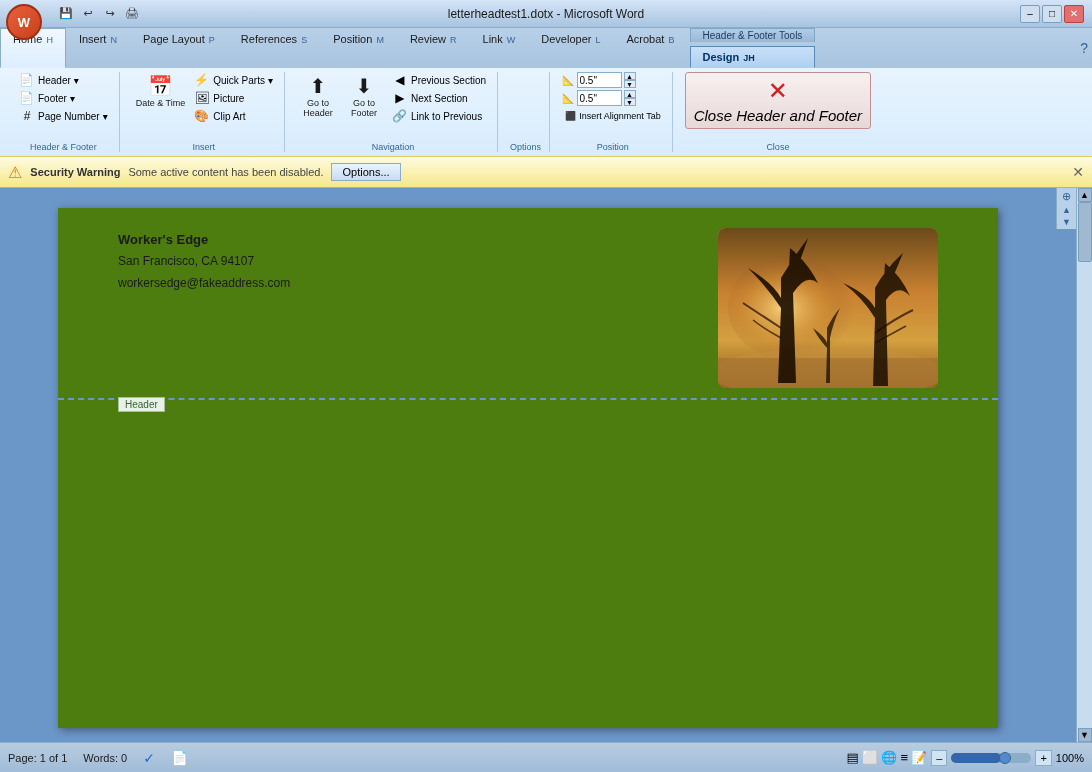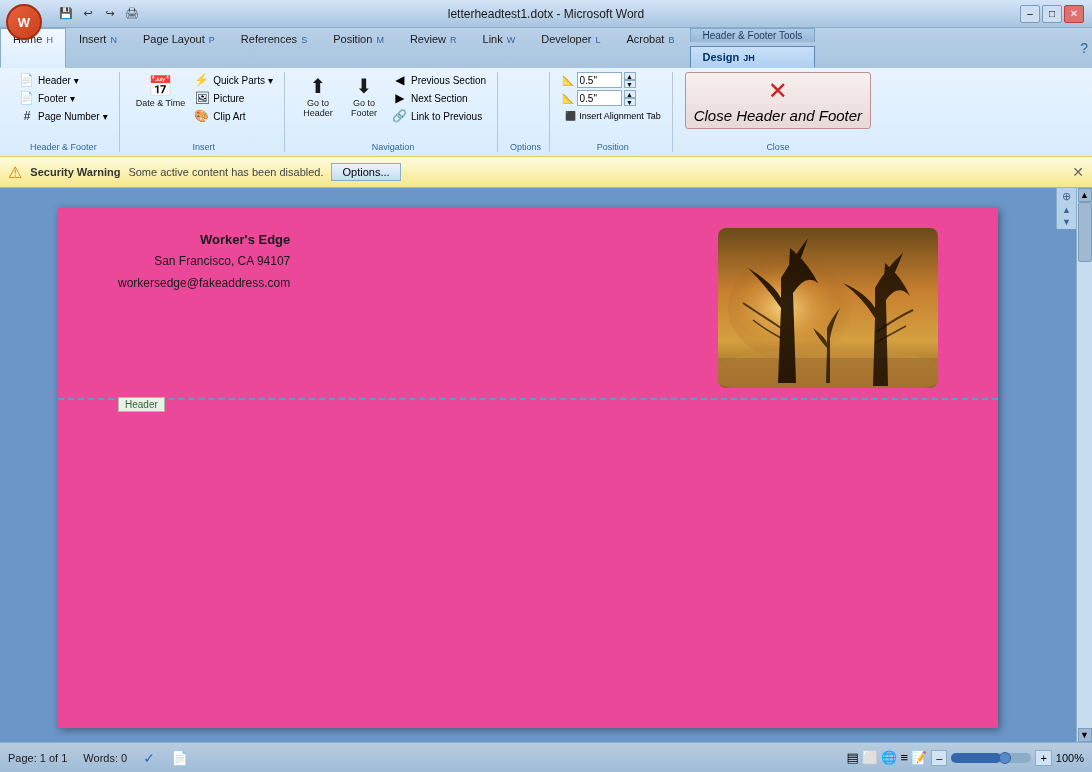--- a/index.html
+++ b/index.html
@@ -140,26 +140,25 @@
       flex: 1;
       display: flex;
       justify-content: center;
       padding: 20px;
       overflow-y: auto;
       height: calc(772px - 28px - 22px - 116px - 32px - 30px);
     }
 
     
     .doc-page {
-      background: #ec4899;
+      background: #4d7c0f;
       width: 940px;
       min-height: 520px;
       box-shadow: 2px 2px 8px rgba(0,0,0,0.4);
       position: relative;
-      text-align: right;
     }
 
     
     .doc-header {
       padding: 20px 60px 10px;
       border-bottom: 2px dashed #6699cc;
       position: relative;
       display: flex;
       justify-content: space-between;
       align-items: flex-start;

